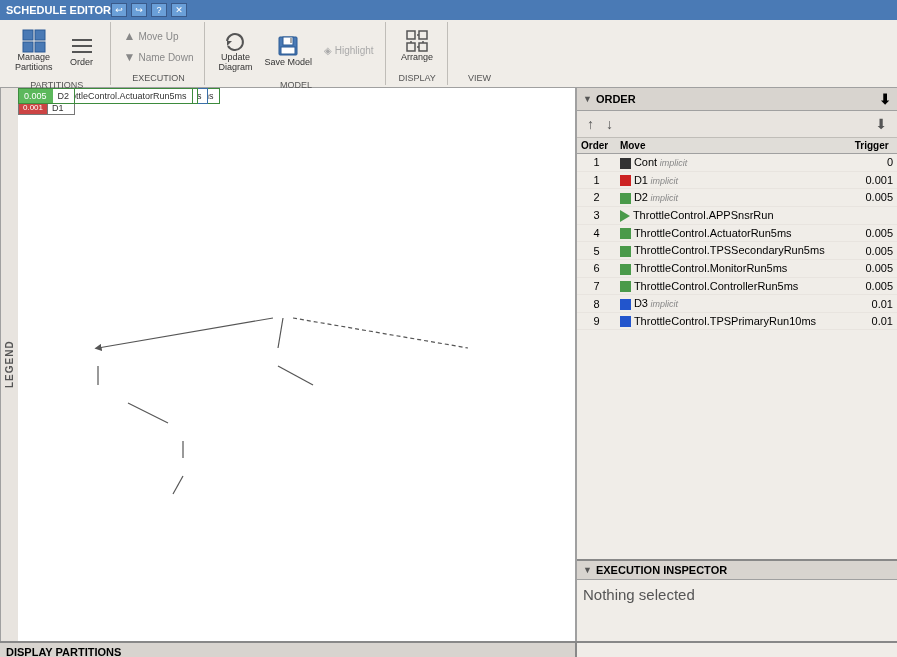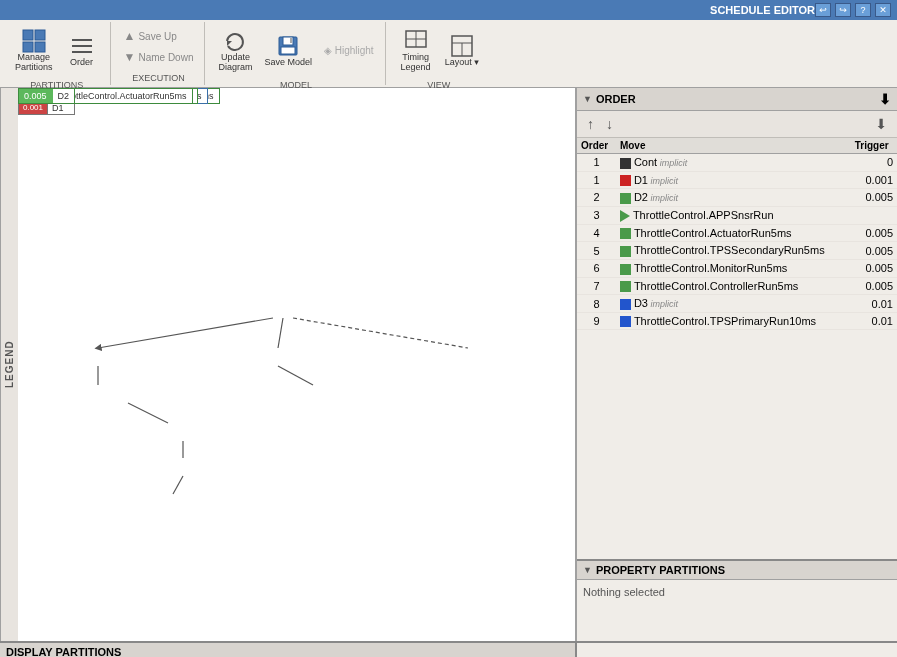--- a/index.html
+++ b/index.html
@@ -5,21 +5,21 @@
     * { box-sizing: border-box; margin: 0; padding: 0; }
     body { font-family: 'Segoe UI', Arial, sans-serif; font-size: 11px; background: #d4d0c8; width: 897px; height: 657px; overflow: hidden; }
 
     
     .title-bar {
       background: #4a7ab5;
       color: white;
       height: 20px;
       display: flex;
       align-items: center;
-      justify-content: flex-end;
+      justify-content: flex-start;
       padding: 0 6px;
       font-size: 11px;
       font-weight: bold;
     }
     .title-bar-controls { display: flex; gap: 4px; }
     .title-btn {
       background: #6a9fd8;
       border: 1px solid #3a5a8a;
       color: white;
       width: 16px;
@@ -175,21 +175,21 @@
     .order-scroll { overflow-y: auto; flex: 1; }
 
     
     .property-section {
       height: 80px;
       display: flex;
       flex-direction: column;
     }
     .property-content {
       padding: 6px;
-      font-size: 11px;
+      font-size: 15px;
       color: #555;
       flex: 1;
       border-radius: 17px;
     }
 
     
     .bottom-area {
       height: 120px;
       display: flex;
       border-top: 2px solid #888;
@@ -261,21 +261,21 @@
       </button>
     </div>
     <div class="toolbar-group-label">PARTITIONS</div>
   </div>
 
   <div class="toolbar-group">
     <div class="toolbar-buttons">
       <div class="toolbar-col">
         <button class="toolbar-btn-small">
           <span class="small-icon">▲</span>
-          <span>Save Up</span>
+          <span>Move Up</span>
         </button>
         <button class="toolbar-btn-small">
           <span class="small-icon">▼</span>
           <span>Name Down</span>
         </button>
       </div>
     </div>
     <div class="toolbar-group-label">EXECUTION</div>
   </div>
 
@@ -302,44 +302,39 @@
         <div class="btn-label">Save Model</div>
       </button>
       <button class="toolbar-btn-small" style="color:#aaa;">
         <span>◈</span>
         <span>Highlight</span>
       </button>
     </div>
     <div class="toolbar-group-label">MODEL</div>
   </div>
 
-
-  <div class="toolbar-group" style="border-right:none;">
+  <div class="toolbar-group">
     <div class="toolbar-buttons">
       <button class="toolbar-btn">
         <div class="icon">
           <svg width="24" height="24" viewBox="0 0 24 24">
-            <rect x="2" y="2" width="20" height="16" fill="none" stroke="#555" stroke-width="1.5"></rect>
-            <line x1="2" y1="10" x2="22" y2="10" stroke="#555" stroke-width="1"></line>
-            <line x1="12" y1="2" x2="12" y2="18" stroke="#555" stroke-width="1"></line>
+            <rect x="2" y="2" width="8" height="8" fill="none" stroke="#555" stroke-width="1.5"></rect>
+            <rect x="14" y="2" width="8" height="8" fill="none" stroke="#555" stroke-width="1.5"></rect>
+            <rect x="2" y="14" width="8" height="8" fill="none" stroke="#555" stroke-width="1.5"></rect>
+            <rect x="14" y="14" width="8" height="8" fill="none" stroke="#555" stroke-width="1.5"></rect>
+            <path d="M12,6 h2 M12,18 h2 M6,12 v2 M18,12 v2" stroke="#555" stroke-width="1.5"></path>
           </svg>
         </div>
-        <div class="btn-label">Timing<br>Legend</div>
+        <div class="btn-label">Arrange</div>
       </button>
-      <button class="toolbar-btn">
-        <div class="icon">
-          <svg width="24" height="24" viewBox="0 0 24 24">
-            <rect x="2" y="2" width="20" height="20" fill="none" stroke="#555" stroke-width="1.5"></rect>
-            <line x1="2" y1="9" x2="22" y2="9" stroke="#555" stroke-width="1"></line>
-            <line x1="12" y1="9" x2="12" y2="22" stroke="#555" stroke-width="1"></line>
-          </svg>
-        </div>
-        <div class="btn-label">Layout ▾</div>
-      </button>
-    </div>
+    </div>
+    <div class="toolbar-group-label">DISPLAY</div>
+  </div>
+
+  <div class="toolbar-group" style="border-right:none;">
     <div class="toolbar-group-label">VIEW</div>
   </div>
 </div>
 
 <div class="main-area">
 
   <div class="legend-sidebar">
     <span>LEGEND</span>
   </div>
 
@@ -499,21 +494,21 @@
   </tr>
             </tbody>
         </table>
       </div>
     </div>
 
     <div class="property-section">
       <div class="section-header">
         <div class="section-header-left">
           <span class="collapse-arrow">▼</span>
-          <span>PROPERTY PARTITIONS</span>
+          <span>EXECUTION INSPECTOR</span>
         </div>
       </div>
       <div class="property-content">
         <span>Nothing selected</span>
       </div>
     </div>
   </div>
 </div>
 
 <div class="bottom-area">

